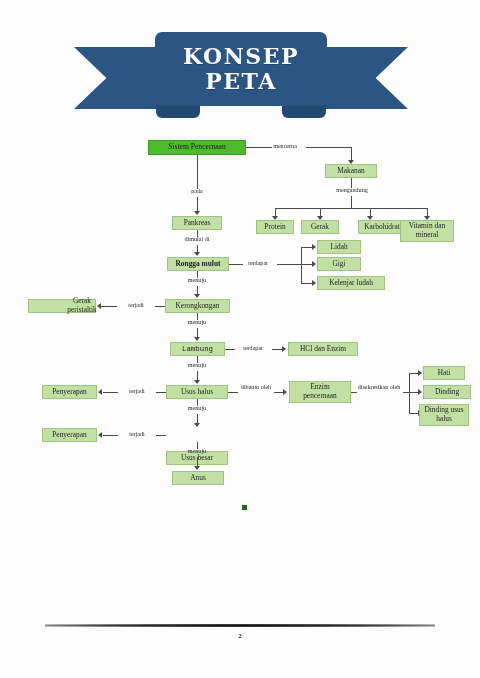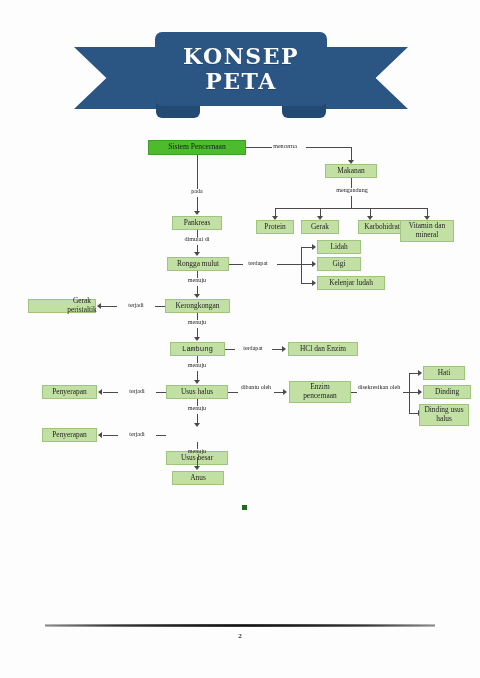--- a/index.html
+++ b/index.html
@@ -126,21 +126,21 @@
   <div class="ln v" style="left:197px;top:67px;height:15px;"></div>
   <div class="ar down" style="left:194px;top:81px;"></div>
 
   <div class="node" style="left:172px;top:86px;width:50px;height:14px;">Pankreas</div>
 
   <div class="ln v" style="left:197px;top:100px;height:7px;"></div>
   <div class="lbl" style="left:172px;top:106px;width:50px;">dimulai di</div>
   <div class="ln v" style="left:197px;top:115px;height:8px;"></div>
   <div class="ar down" style="left:194px;top:122px;"></div>
 
-  <div class="node" style="left:167px;top:127px;width:62px;height:14px;">Rongga mulut</div>
+  <div class="node" style="left:167px;top:127px;width:62px;height:14px;font-weight:bold;">Rongga mulut</div>
 
   <div class="ln h" style="left:229px;top:134px;width:14px;"></div>
   <div class="lbl" style="left:238px;top:130px;width:40px;">terdapat</div>
   <div class="ln h" style="left:277px;top:134px;width:24px;"></div>
   <div class="ln v" style="left:301px;top:117px;height:36px;"></div>
 
   <div class="ln h" style="left:301px;top:117px;width:12px;"></div>
   <div class="ar right" style="left:312px;top:114px;"></div>
   <div class="ln h" style="left:301px;top:134px;width:12px;"></div>
   <div class="ar right" style="left:312px;top:131px;"></div>

